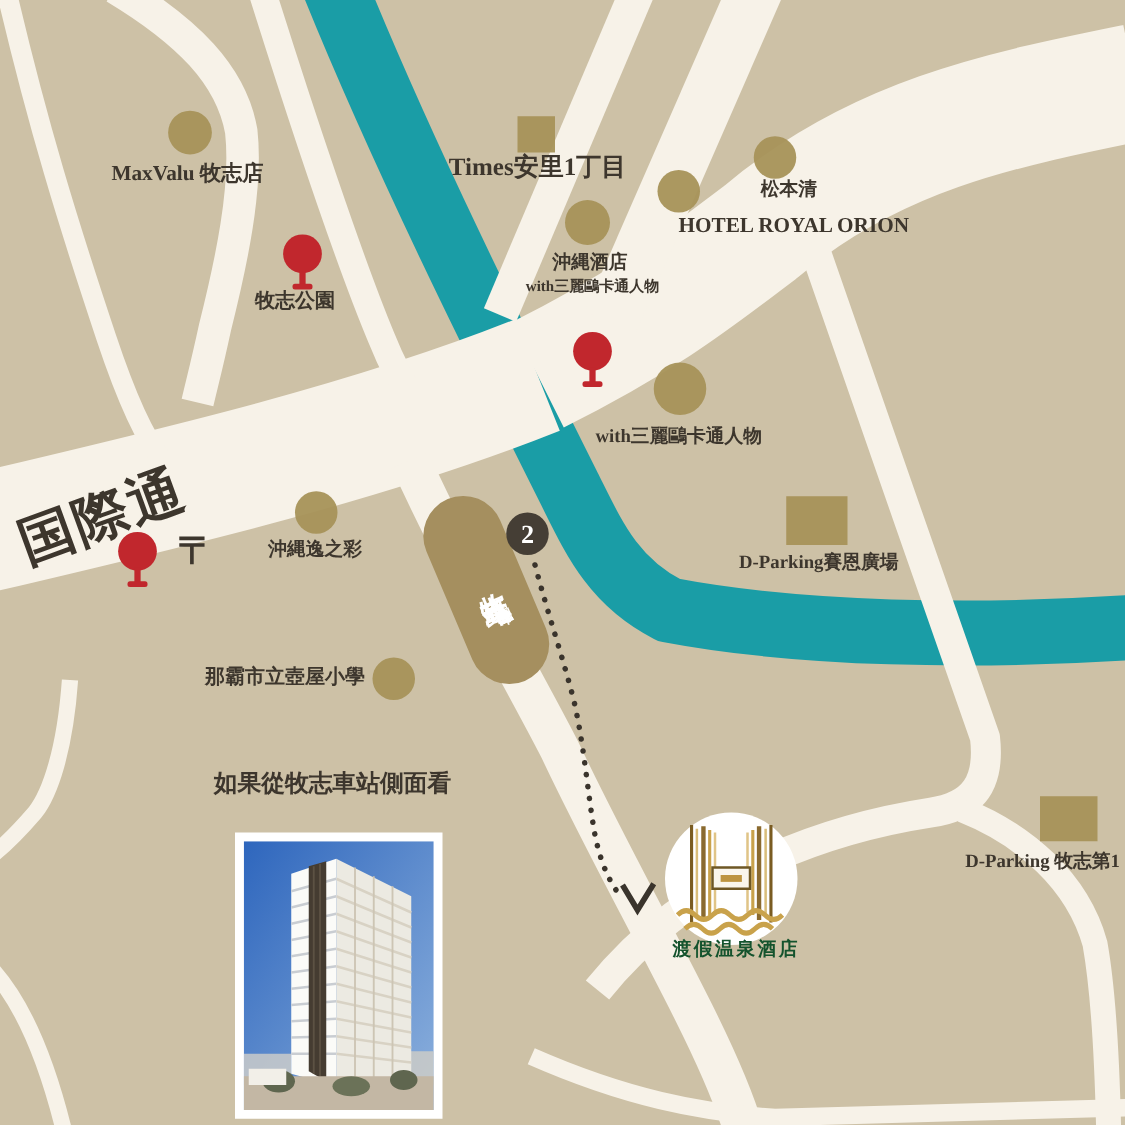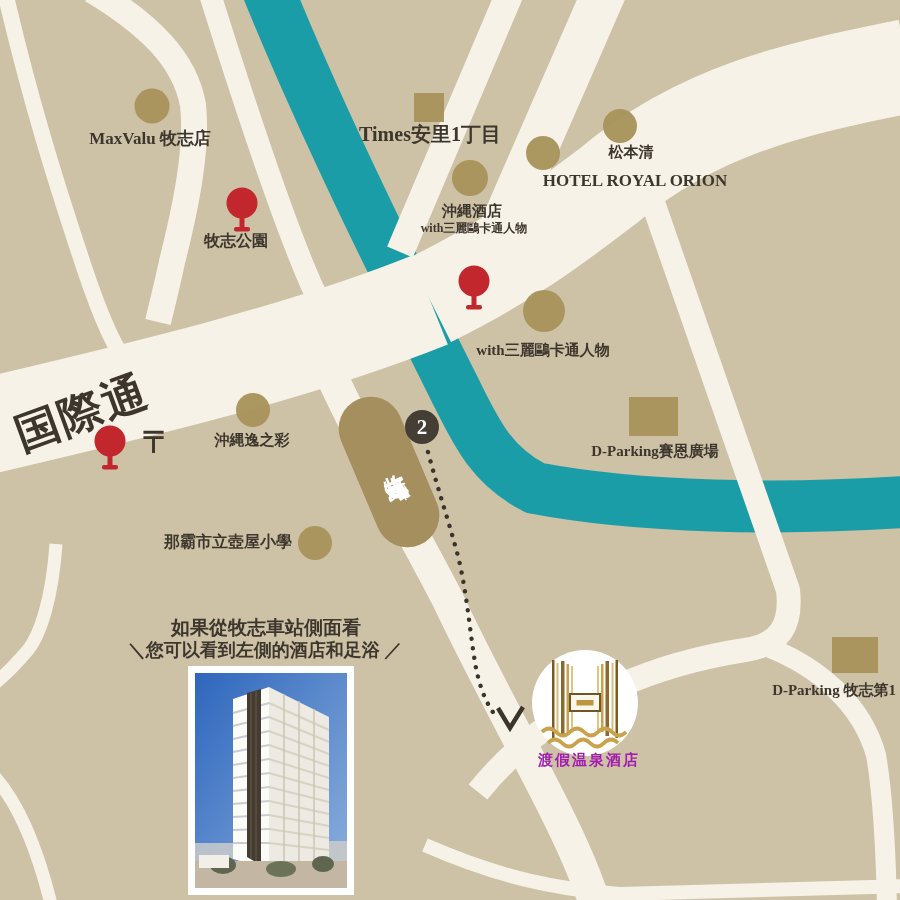--- a/index.html
+++ b/index.html
@@ -128,22 +128,21 @@
 <div class="lbl" style="left:474px;top:229px;font-size:12px;">with三麗鷗卡通人物</div>
 <div class="lbl" style="left:236px;top:241px;font-size:16px;">牧志公園</div>
 <div class="lbl" style="left:543px;top:350px;font-size:15px;">with三麗鷗卡通人物</div>
 <div class="lbl rot" style="left:82px;top:414px;font-size:44px;letter-spacing:2px;">国際通</div>
 <div class="lbl" style="left:157px;top:441px;font-size:30px;">〒</div>
 <div class="lbl" style="left:252px;top:440px;font-size:15px;">沖縄逸之彩</div>
 <div class="lbl" style="left:655px;top:451px;font-size:15px;text-align:right;">D-Parking賽恩廣場</div>
 <div class="lbl" style="left:228px;top:542px;font-size:16px;">那霸市立壺屋小學</div>
 <div class="lbl" style="left:834px;top:690px;font-size:15px;">D-Parking 牧志第1</div>
 <div class="lbl" style="left:266px;top:628px;font-size:19px;text-align:center;">如果從牧志車站側面看</div>
-<div class="lbl" style="left:265px;top:651px;font-size:18px;">＼您可以看到左側的酒店和足浴 ／</div>
-<div class="lbl" style="left:589px;top:760px;font-size:15px;color:#a21caf;letter-spacing:2px;">渡假温泉酒店</div>
+<div class="lbl" style="left:589px;top:760px;font-size:15px;color:#14532d;letter-spacing:2px;">渡假温泉酒店</div>
 
 <div id="hotel-photo">
   <svg width="152" height="215" viewBox="0 0 152 215">
     <rect x="0" y="0" width="152" height="215" fill="url(#sky)"></rect>
     <rect x="0" y="170" width="38" height="25" fill="#d9d4c9" opacity="0.75"></rect>
     <rect x="118" y="168" width="34" height="27" fill="#d6d0c4" opacity="0.75"></rect>
     <polygon points="74,14 134,44 134,190 74,196" fill="#eceae2"></polygon>
     <g stroke="#d8d2c4" stroke-width="2">
       <path d="M74,30 L134,57 M74,44 L134,69 M74,58 L134,81 M74,72 L134,93 M74,86 L134,105 M74,100 L134,117 M74,114 L134,129 M74,128 L134,141 M74,142 L134,153 M74,156 L134,165 M74,170 L134,177"></path>
     </g>

